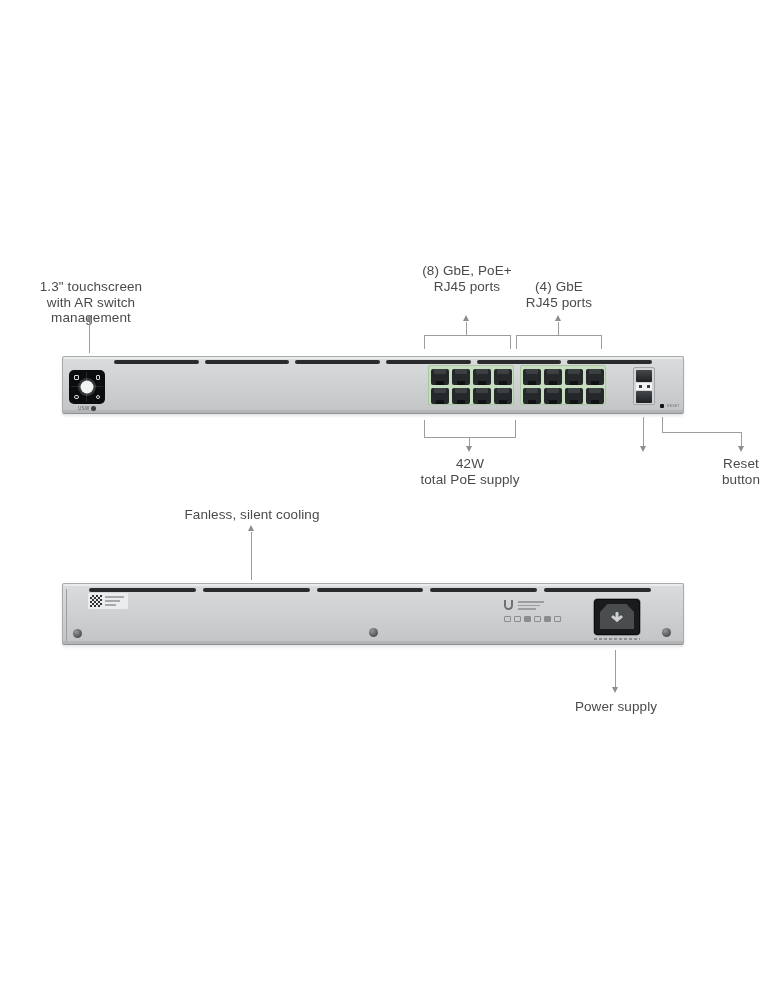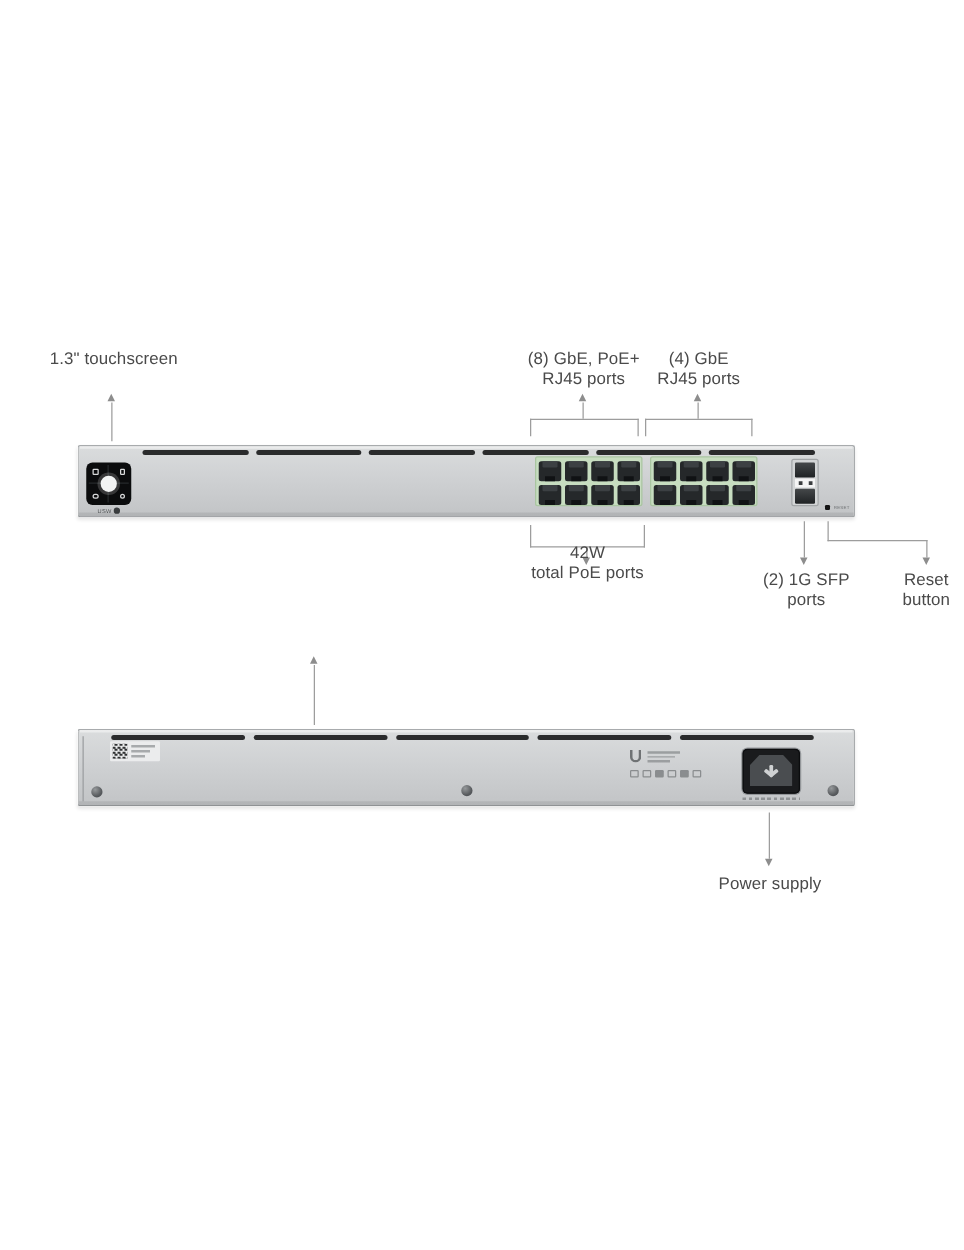--- a/index.html
+++ b/index.html
@@ -125,25 +125,26 @@
   .screw { position:absolute; width:9px; height:9px; border-radius:50%;
     background:radial-gradient(circle at 35% 30%, #96999b, #595c5f 60%, #43464a); }
 </style>
 </head>
 <body>
 
 <div id="stage">
 
   <div class="callout" style="left:5px; top:279px; width:172px;">
     <span>1.3" touchscreen</span>
+    <span>with AR switch management</span>
   </div>
   <div class="arrow-up" style="left:86px; top:315px;"></div>
   <div class="cline" style="left:89px; top:322px; height:31px;"></div>
 
-  <div class="callout" style="left:397px; top:279px; width:140px;text-align:center;">
+  <div class="callout" style="left:397px; top:263px; width:140px;text-align:center;">
     <span>(8) GbE, PoE+</span>
     <span>RJ45 ports</span>
   </div>
   <div class="arrow-up" style="left:463px; top:315px;"></div>
   <div class="cline" style="left:466px; top:322px; height:13px;"></div>
   <div class="bracket-top" style="left:424px; top:335px; width:87px;"></div>
 
   <div class="callout" style="left:501px; top:279px; width:116px;">
     <span>(4) GbE</span>
     <span>RJ45 ports</span>
@@ -203,41 +204,40 @@
         <div class="sfp-cage" style="top: 23px;"></div>
       </div>
 
     <div id="reset-dot"></div>
     <div id="reset-text">RESET</div>
   </div>
 
   <div class="bracket-bottom" style="left:424px; top:420px; width:92px;"></div>
   <div class="cline" style="left:469px; top:438px; height:8px;"></div>
   <div class="arrow-down" style="left:466px; top:446px;"></div>
-  <div class="callout" style="left:390px; top:434px; width:160px;">
+  <div class="callout" style="left:390px; top:456px; width:160px;">
     <span>42W</span>
-    <span>total PoE ports</span>
+    <span>total PoE supply</span>
   </div>
 
   <div class="cline" style="left:643px; top:417px; height:29px;"></div>
   <div class="arrow-down" style="left:640px; top:446px;"></div>
-  <div class="callout" style="left:593px; top:456px; width:104px;">
-    <span>(2) 1G SFP</span>
-    <span>ports</span>
-  </div>
 
   <div class="cline" style="left:662px; top:417px; height:16px;"></div>
   <div class="chline" style="left:662px; top:432px; width:80px;"></div>
   <div class="cline" style="left:741px; top:432px; height:14px;"></div>
   <div class="arrow-down" style="left:738px; top:446px;"></div>
   <div class="callout" style="left:701px; top:456px; width:80px;">
     <span>Reset</span>
     <span>button</span>
   </div>
 
+  <div class="callout" style="left:152px; top:507px; width:200px;">
+    <span>Fanless, silent cooling</span>
+  </div>
   <div class="arrow-up" style="left:248px; top:525px;"></div>
   <div class="cline" style="left:251px; top:532px; height:48px;"></div>
 
   <div class="chassis" id="chassis-rear">
     <div class="vents" id="vents-rear">
         <div class="vent"></div>
         <div class="vent"></div>
         <div class="vent"></div>
         <div class="vent"></div>
         <div class="vent"></div>

